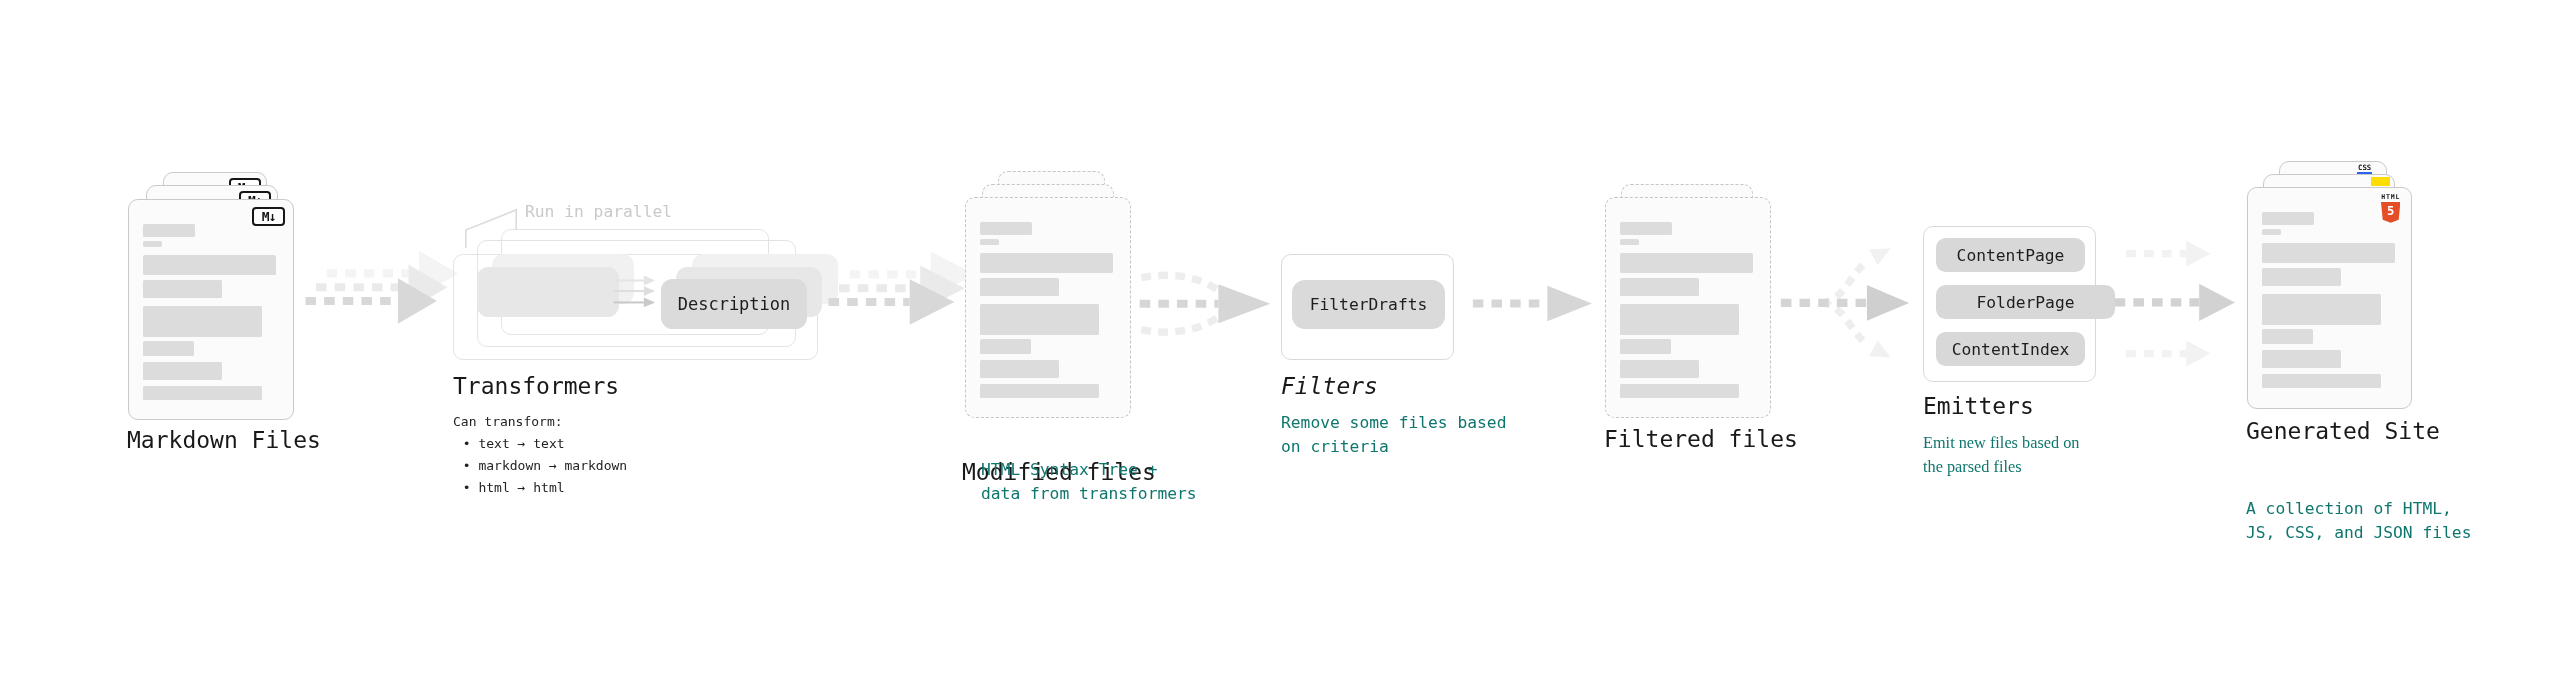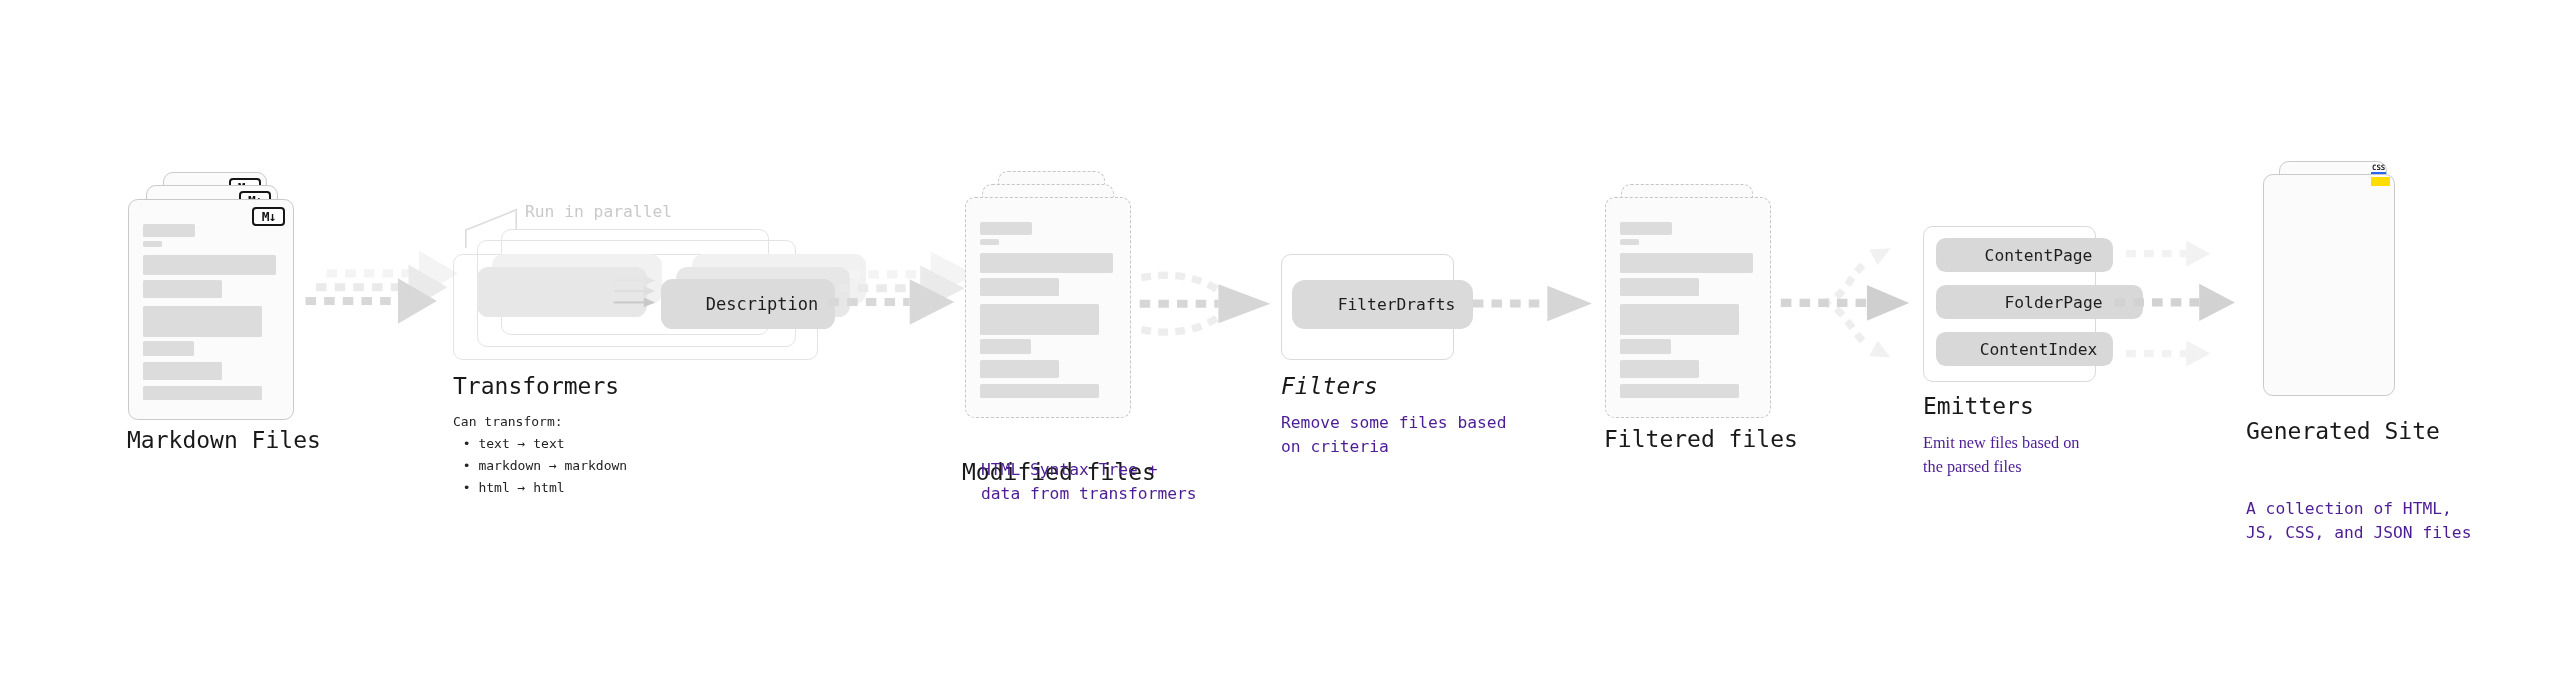--- a/index.html
+++ b/index.html
@@ -29,28 +29,28 @@
   .html5{position:absolute;width:21px;text-align:center;}
   .html5 .word{font-size:6.5px;font-weight:bold;letter-spacing:0.8px;color:#131313;line-height:7.3px;}
   .html5 .shield{width:19.5px;height:21px;margin:0.8px auto 0;background:#e44d26;color:#fff;font-weight:bold;
                  font-size:12.2px;line-height:19.5px;text-align:center;
                  clip-path:polygon(0 0,100% 0,91% 86%,50% 100%,9% 86%);}
 
   
   .frame{position:absolute;border:1.6px solid #e3e3e3;border-radius:9.8px;background:transparent;box-sizing:border-box;}
   .panel{position:absolute;border:1.6px solid #d9d9d9;border-radius:9.8px;background:#ffffff;box-sizing:border-box;}
   .pill{position:absolute;height:50px;border-radius:11.4px;background:#dbdbdb;color:#1e1e1e;font-size:17px;
-        display:flex;align-items:center;justify-content:center;padding-left:28px;}
+        display:flex;align-items:center;justify-content:center;}
   .pill.echo1{background:#e7e7e7;}
   .pill.echo2{background:#f1f1f1;}
   .pill.small{height:34px;border-radius:9.8px;font-size:16.3px;background:#d8d8d8;}
 
   
   .title{position:absolute;font-size:23px;line-height:24.4px;color:#191919;font-weight:500;}
-  .sub{position:absolute;font-size:16.3px;line-height:23.6px;color:#4c1d95;white-space:pre-line;}
+  .sub{position:absolute;font-size:16.3px;line-height:23.6px;color:#0f766e;white-space:pre-line;}
   .note{position:absolute;font-size:13px;line-height:22px;color:#232323;}
   .note .b{padding-left:9.8px;}
   .ghost-label{position:absolute;font-size:16.3px;color:#c9c9c9;}
 
   svg{position:absolute;overflow:visible;}
 </style>
 </head>
 <body>
 
 <div class="canvas">
@@ -219,23 +219,39 @@
         <line x1="8" y1="78" x2="112" y2="78" stroke="#d2d2d2" stroke-width="10" stroke-dasharray="13 10"></line>
         <polygon points="112,55 156,78 112,101" fill="#d2d2d2"></polygon>
       </g>
     <g>
         <line x1="22" y1="141" x2="96" y2="141" stroke="#f2f2f2" stroke-width="9" stroke-dasharray="12 10"></line>
         <polygon points="96,125 126,141 96,157" fill="#f2f2f2"></polygon>
       </g>
   </svg>
 
   <div class="card" style="left:2279px;top:161px;width:108px;height:222px;">
-    <div class="css-badge" style="right:0;top:1.6px;">CSS</div>
+    <div class="css-badge" style="right:14px;top:1.6px;">CSS</div>
   </div>
   <div class="card" style="left:2263px;top:174px;width:132px;height:222px;">
     <div class="js-badge" style="right:4.1px;top:2.4px;"></div>
+  </div>
+  <div class="card" style="left:2247px;top:187px;width:165px;height:222px;">
+    <div class="bars">
+        <div></div>
+        <div></div>
+        <div></div>
+        <div></div>
+        <div></div>
+        <div></div>
+        <div></div>
+        <div></div>
+      </div>
+    <div class="html5" style="right:9.8px;top:5.7px;">
+      <div class="word">HTML</div>
+      <div class="shield">5</div>
+    </div>
   </div>
   <div class="title" style="left:2246px;top:419px;">Generated Site</div>
   <div class="sub" style="left:2246px;top:473px;margin-top:24px;">A collection of HTML,
 JS, CSS, and JSON files</div>
 
 </div>
 
 
 </body></html>

